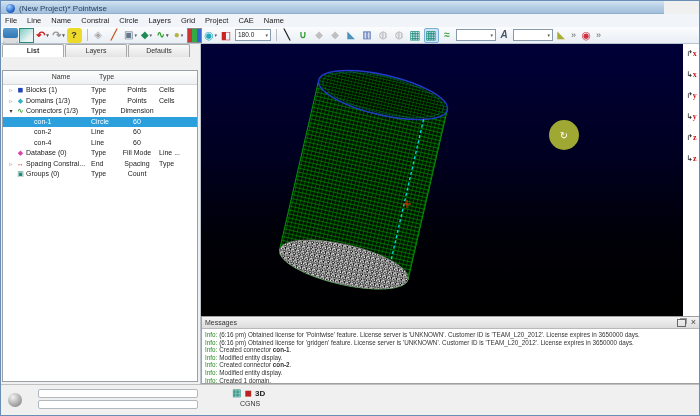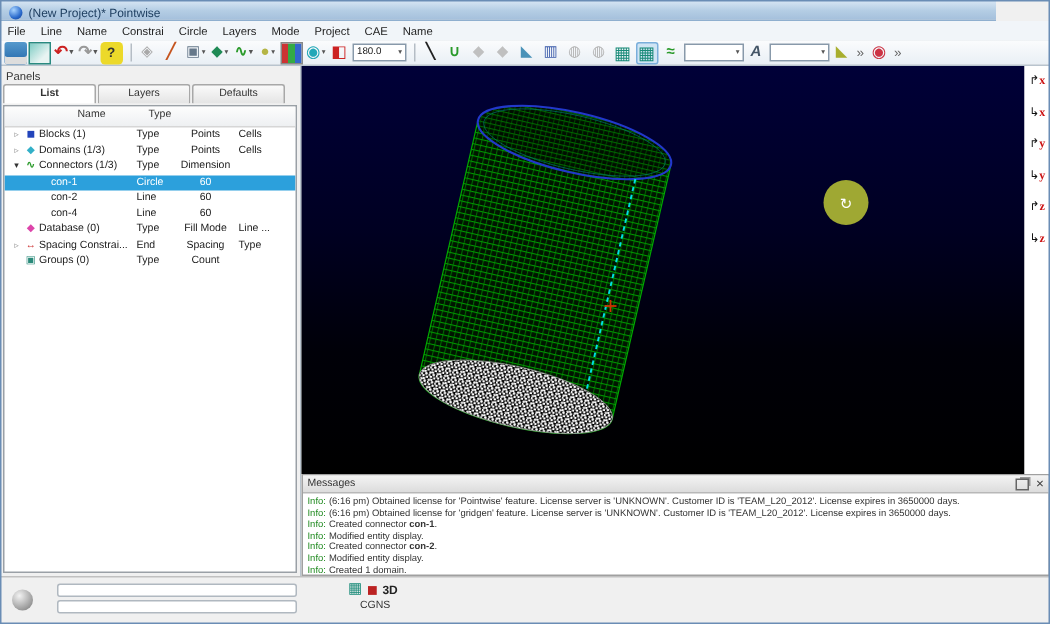--- a/index.html
+++ b/index.html
@@ -116,21 +116,21 @@
     <span class="menu-item">Line</span>
 
     <span class="menu-item">Name</span>
 
     <span class="menu-item">Constrai</span>
 
     <span class="menu-item">Circle</span>
 
     <span class="menu-item">Layers</span>
 
-    <span class="menu-item">Mode</span>
+    <span class="menu-item">Grid</span>
 
     <span class="menu-item">Project</span>
 
     <span class="menu-item">CAE</span>
 
     <span class="menu-item">Name</span>
   </div>
 
 <div class="toolbar">
 
@@ -304,21 +304,20 @@
       <span class="dd"></span>
     </span>
 
     <span class="tbi" style="color:#666;font-size:9px;width:8px">
       <span class="g">»</span>
       <span class="dd"></span>
     </span>
   </div>
 
 <div class="leftpanel">
-  <div class="panel-caption">Panels</div>
   <div class="tabs">
 
       <span class="tab active">List</span>
 
       <span class="tab">Layers</span>
 
       <span class="tab">Defaults</span>
     </div>
   <div class="listbox">
     <div class="lheader">

